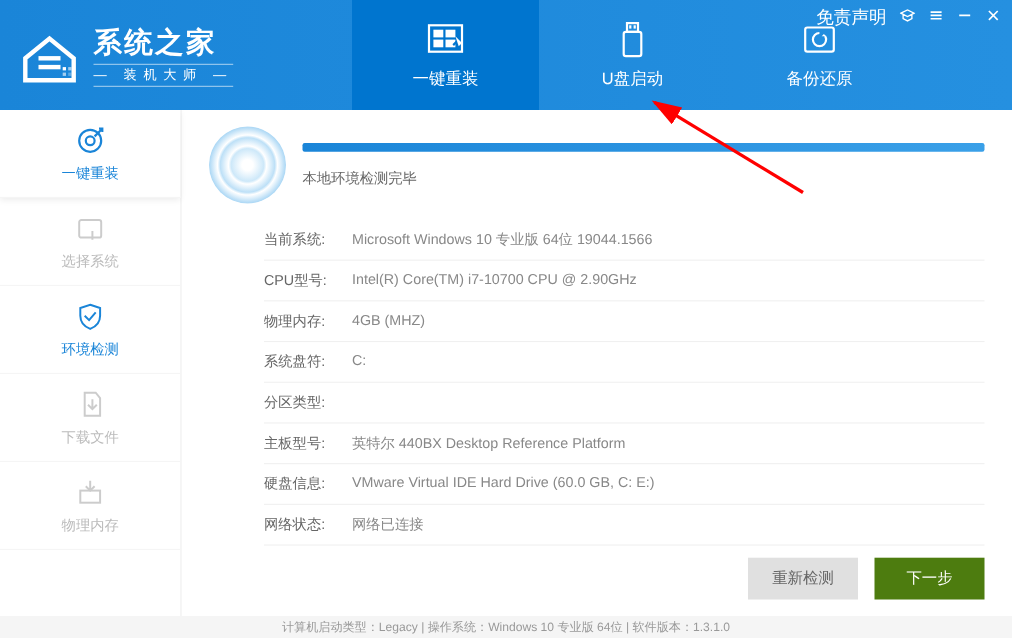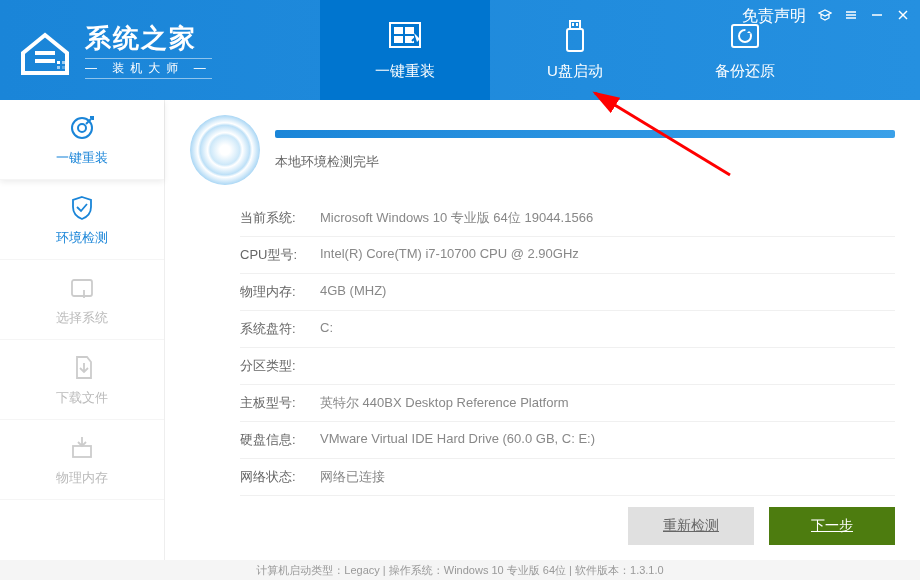--- a/index.html
+++ b/index.html
@@ -40,21 +40,21 @@
 .progress-area { flex: 1; }
 .progress-bar { height: 8px; background: linear-gradient(to right, #1a85d8, #3aa0e8); border-radius: 2px; margin-bottom: 15px; }
 .progress-label { font-size: 13px; color: #666; }
 
 .info-table { margin-top: 15px; margin-left: 50px; }
 .info-row { display: flex; padding: 9px 0; border-bottom: 1px solid #f0f0f0; font-size: 13px; }
 .info-label { width: 80px; color: #666; }
 .info-value { color: #888; flex: 1; }
 
 .action-buttons { position: absolute; bottom: 15px; right: 25px; display: flex; gap: 15px; }
-.btn { width: 126px; height: 38px; border: none; font-size: 14px; cursor: pointer; display: flex; align-items: center; justify-content: center; text-decoration: underline; }
+.btn { width: 100px; height: 38px; border: none; font-size: 14px; cursor: pointer; display: flex; align-items: center; justify-content: center; }
 .btn-gray { background: #e0e0e0; color: #666; }
 .btn-blue { background: #4d7c0f; color: #fff; }
 
 
 .footer { height: 20px; background: #f5f5f5; font-size: 11px; color: #999; display: flex; align-items: center; justify-content: center; }
 
 
 .arrow-annotation { position: absolute; pointer-events: none; z-index: 100; }
 </style>
 </head>
@@ -154,42 +154,42 @@
         <div class="side-icon">
           <svg width="28" height="28" viewBox="0 0 28 28">
               <circle cx="14" cy="14" r="10" fill="none" stroke="#1a85d8" stroke-width="2"></circle>
               <circle cx="14" cy="14" r="4" fill="none" stroke="#1a85d8" stroke-width="2"></circle>
               <path d="M 18 10 L 25 3" stroke="#1a85d8" stroke-width="2"></path>
               <path d="M 22 3 L 25 3 L 25 6" fill="none" stroke="#1a85d8" stroke-width="2"></path>
             </svg>
         </div>
         <div class="side-label">一键重装</div>
       </div>
-      <div class="side-item" style="color:#1a85d8">
-        <div class="side-icon">
-          <svg width="28" height="28" viewBox="0 0 28 28">
-              <path d="M14 3 L23 6 L23 13 C23 19 19 23 14 25 C9 23 5 19 5 13 L5 6 Z" fill="none" stroke="#1a85d8" stroke-width="1.8"></path>
-              <path d="M9 13 L13 17 L19 10" fill="none" stroke="#1a85d8" stroke-width="1.8"></path>
-            </svg>
-        </div>
-        <div class="side-label">环境检测</div>
-      </div>
       <div class="side-item">
         <div class="side-icon">
           <svg width="28" height="28" viewBox="0 0 28 28">
               <rect x="4" y="6" width="20" height="16" rx="2" fill="none" stroke="#ccc" stroke-width="1.8"></rect>
               <path d="M 18 14 L 18 22 M 14 18 L 22 18" stroke="#ccc" stroke-width="1.8" opacity="0"></path>
               <path d="M 16 16 L 16 24" stroke="#ccc" stroke-width="1.8"></path>
               <path d="M 12 20 L 20 20" stroke="#ccc" stroke-width="1.8" transform="translate(4,0)" opacity="0"></path>
               <circle cx="20" cy="20" r="5" fill="#fff" stroke="#ccc" stroke-width="1.5" opacity="0"></circle>
               <line x1="17" y1="12" x2="17" y2="24" stroke="#ccc" stroke-width="1.8" opacity="0"></line>
               <path d="M 14 18 L 22 18 M 18 14 L 18 22" stroke="#ccc" stroke-width="1.8" transform="translate(2,2)" opacity="0"></path>
             </svg>
         </div>
         <div class="side-label">选择系统</div>
+      </div>
+      <div class="side-item" style="color:#1a85d8">
+        <div class="side-icon">
+          <svg width="28" height="28" viewBox="0 0 28 28">
+              <path d="M14 3 L23 6 L23 13 C23 19 19 23 14 25 C9 23 5 19 5 13 L5 6 Z" fill="none" stroke="#1a85d8" stroke-width="1.8"></path>
+              <path d="M9 13 L13 17 L19 10" fill="none" stroke="#1a85d8" stroke-width="1.8"></path>
+            </svg>
+        </div>
+        <div class="side-label">环境检测</div>
       </div>
       <div class="side-item">
         <div class="side-icon">
           <svg width="28" height="28" viewBox="0 0 28 28">
               <path d="M 9 3 L 19 3 L 23 8 L 23 24 L 9 24 Z" fill="none" stroke="#ccc" stroke-width="1.8"></path>
               <path d="M16 9 L16 17 M12 14 L16 18 L20 14" fill="none" stroke="#ccc" stroke-width="1.8"></path>
             </svg>
         </div>
         <div class="side-label">下载文件</div>
       </div>

